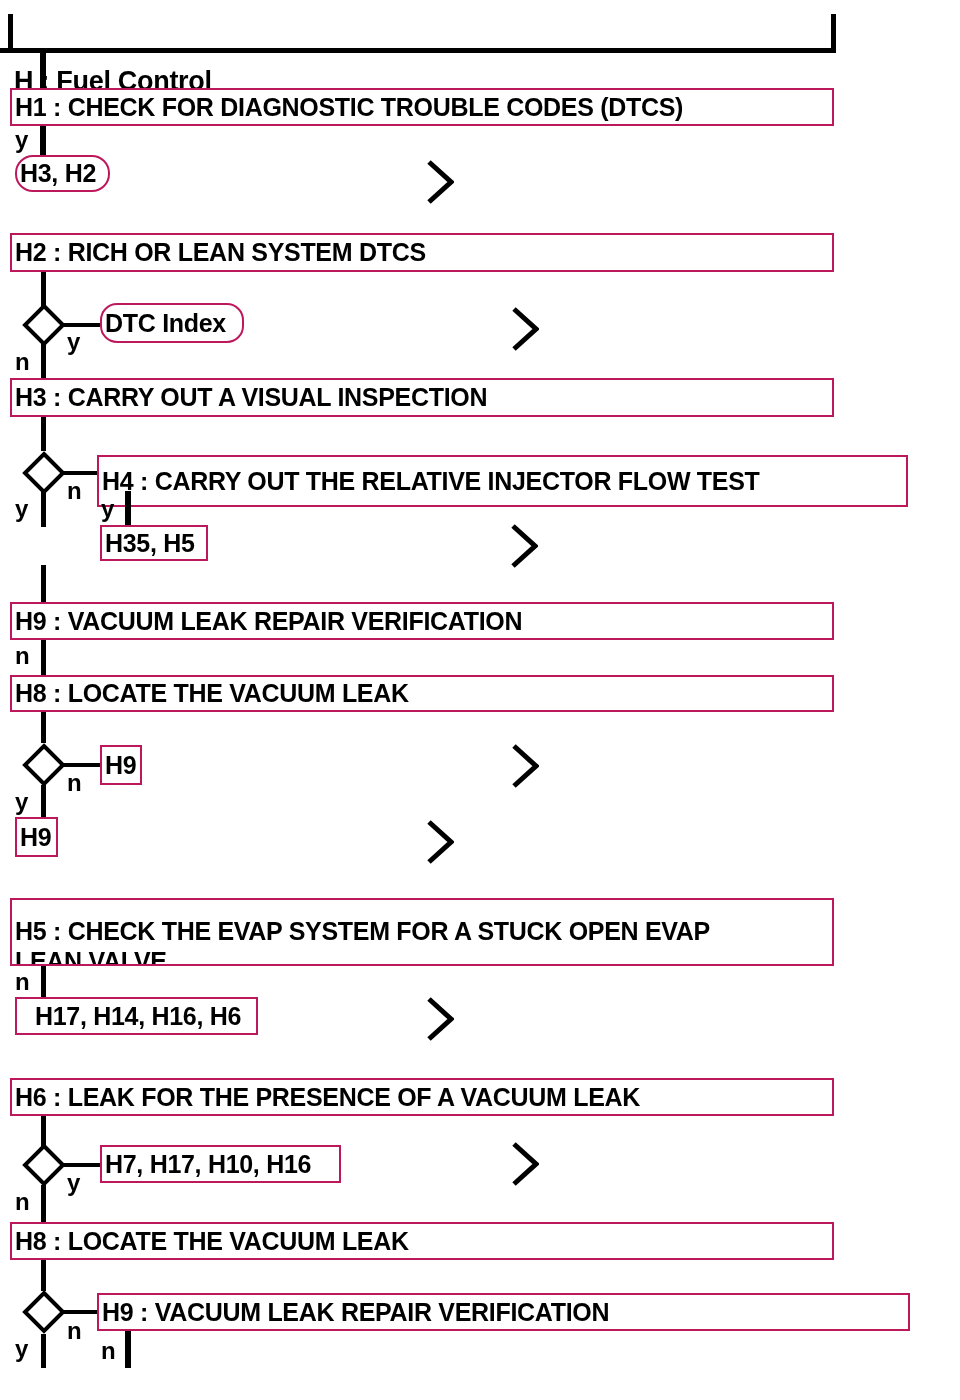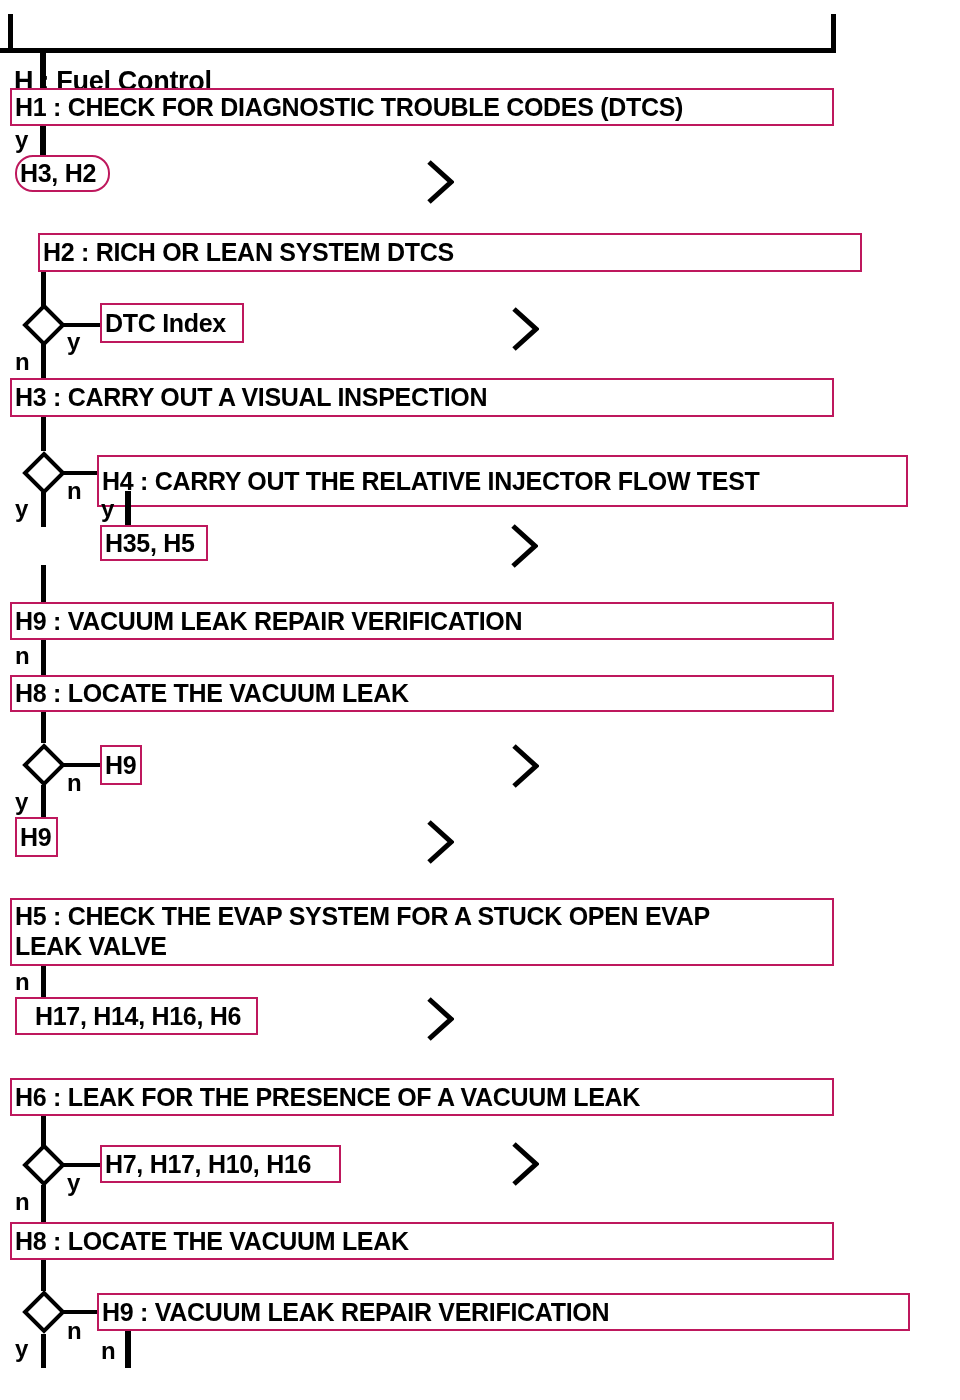--- a/index.html
+++ b/index.html
@@ -16,21 +16,21 @@
     font-size:27px;font-weight:bold;letter-spacing:-0.3px;white-space:nowrap;margin-top:48px;
   }
   .box{
     position:absolute;box-sizing:border-box;
     border:2px solid #be185d;background:#fff;
     display:flex;align-items:center;
     padding-left:3px;
     font-size:25px;font-weight:bold;letter-spacing:-0.3px;
     white-space:nowrap;overflow:hidden;
   }
-  .box.multi{display:block;white-space:normal;padding-top:1px;}
+  .box.multi{display:block;white-space:normal;padding-top:16px;}
   .box.multi span{display:block;line-height:30px;}
   .vline{position:absolute;background:#000;width:6px;}
   .hline{position:absolute;background:#000;height:4px;}
   .lbl{
     position:absolute;
     font-size:24px;font-weight:bold;line-height:24px;white-space:nowrap;
   }
   .dia{position:absolute;width:44px;height:44px;}
   .chev{position:absolute;}
 </style>
@@ -51,31 +51,31 @@
   </div>
   <div class="lbl" style="left:15px;top:128px;">y</div>
   <div class="vline" style="left:40px;top:126px;height:31px;"></div>
   <div class="box" style="left:15px;top:155px;width:95px;height:37px;border-radius:18px;">
     <span>H3, H2</span>
   </div>
   <svg class="chev" style="left:426px;top:159px;" width="28" height="46" viewBox="0 0 28 46">
     <polyline points="3,3 25,23 3,43" fill="none" stroke="#000" stroke-width="5"></polyline>
   </svg>
 
-  <div class="box" style="left:10px;top:233px;width:824px;height:39px;margin-left:28px;">
+  <div class="box" style="left:10px;top:233px;width:824px;height:39px;">
     <span>H2 : RICH OR LEAN SYSTEM DTCS</span>
   </div>
   <div class="vline" style="left:41px;top:272px;height:34px;width:5px;"></div>
   <svg class="dia" style="left:22px;top:303px;" viewBox="0 0 44 44">
     <polygon points="22,3 41,22 22,41 3,22" fill="#fff" stroke="#000" stroke-width="4"></polygon>
   </svg>
   <div class="hline" style="left:60px;top:323px;width:40px;"></div>
   <div class="lbl" style="left:67px;top:330px;">y</div>
   <div class="lbl" style="left:15px;top:350px;">n</div>
-  <div class="box" style="left:100px;top:303px;width:144px;height:40px;">
+  <div class="box" style="left:100px;top:303px;width:144px;height:40px;border-radius:17px;">
     <span>DTC Index</span>
   </div>
   <svg class="chev" style="left:511px;top:306px;" width="28" height="46" viewBox="0 0 28 46">
     <polyline points="3,3 25,23 3,43" fill="none" stroke="#000" stroke-width="5"></polyline>
   </svg>
   <div class="vline" style="left:41px;top:343px;height:35px;width:5px;"></div>
 
   <div class="box" style="left:10px;top:378px;width:824px;height:39px;">
     <span>H3 : CARRY OUT A VISUAL INSPECTION</span>
   </div>
@@ -126,21 +126,21 @@
   <div class="vline" style="left:41px;top:785px;height:32px;width:5px;"></div>
   <div class="box" style="left:15px;top:817px;width:43px;height:40px;">
     <span>H9</span>
   </div>
   <svg class="chev" style="left:426px;top:819px;" width="28" height="46" viewBox="0 0 28 46">
     <polyline points="3,3 25,23 3,43" fill="none" stroke="#000" stroke-width="5"></polyline>
   </svg>
 
   <div class="box multi" style="left:10px;top:898px;width:824px;height:68px;">
     <span>H5 : CHECK THE EVAP SYSTEM FOR A STUCK OPEN EVAP</span>
-    <span>LEAK VALVE</span>
+    <span>LEAN VALVE</span>
   </div>
   <div class="lbl" style="left:15px;top:970px;">n</div>
   <div class="vline" style="left:41px;top:966px;height:31px;width:5px;"></div>
   <div class="box" style="left:15px;top:997px;width:243px;height:38px;justify-content:center;">
     <span>H17, H14, H16, H6</span>
   </div>
   <svg class="chev" style="left:426px;top:996px;" width="28" height="46" viewBox="0 0 28 46">
     <polyline points="3,3 25,23 3,43" fill="none" stroke="#000" stroke-width="5"></polyline>
   </svg>
 

